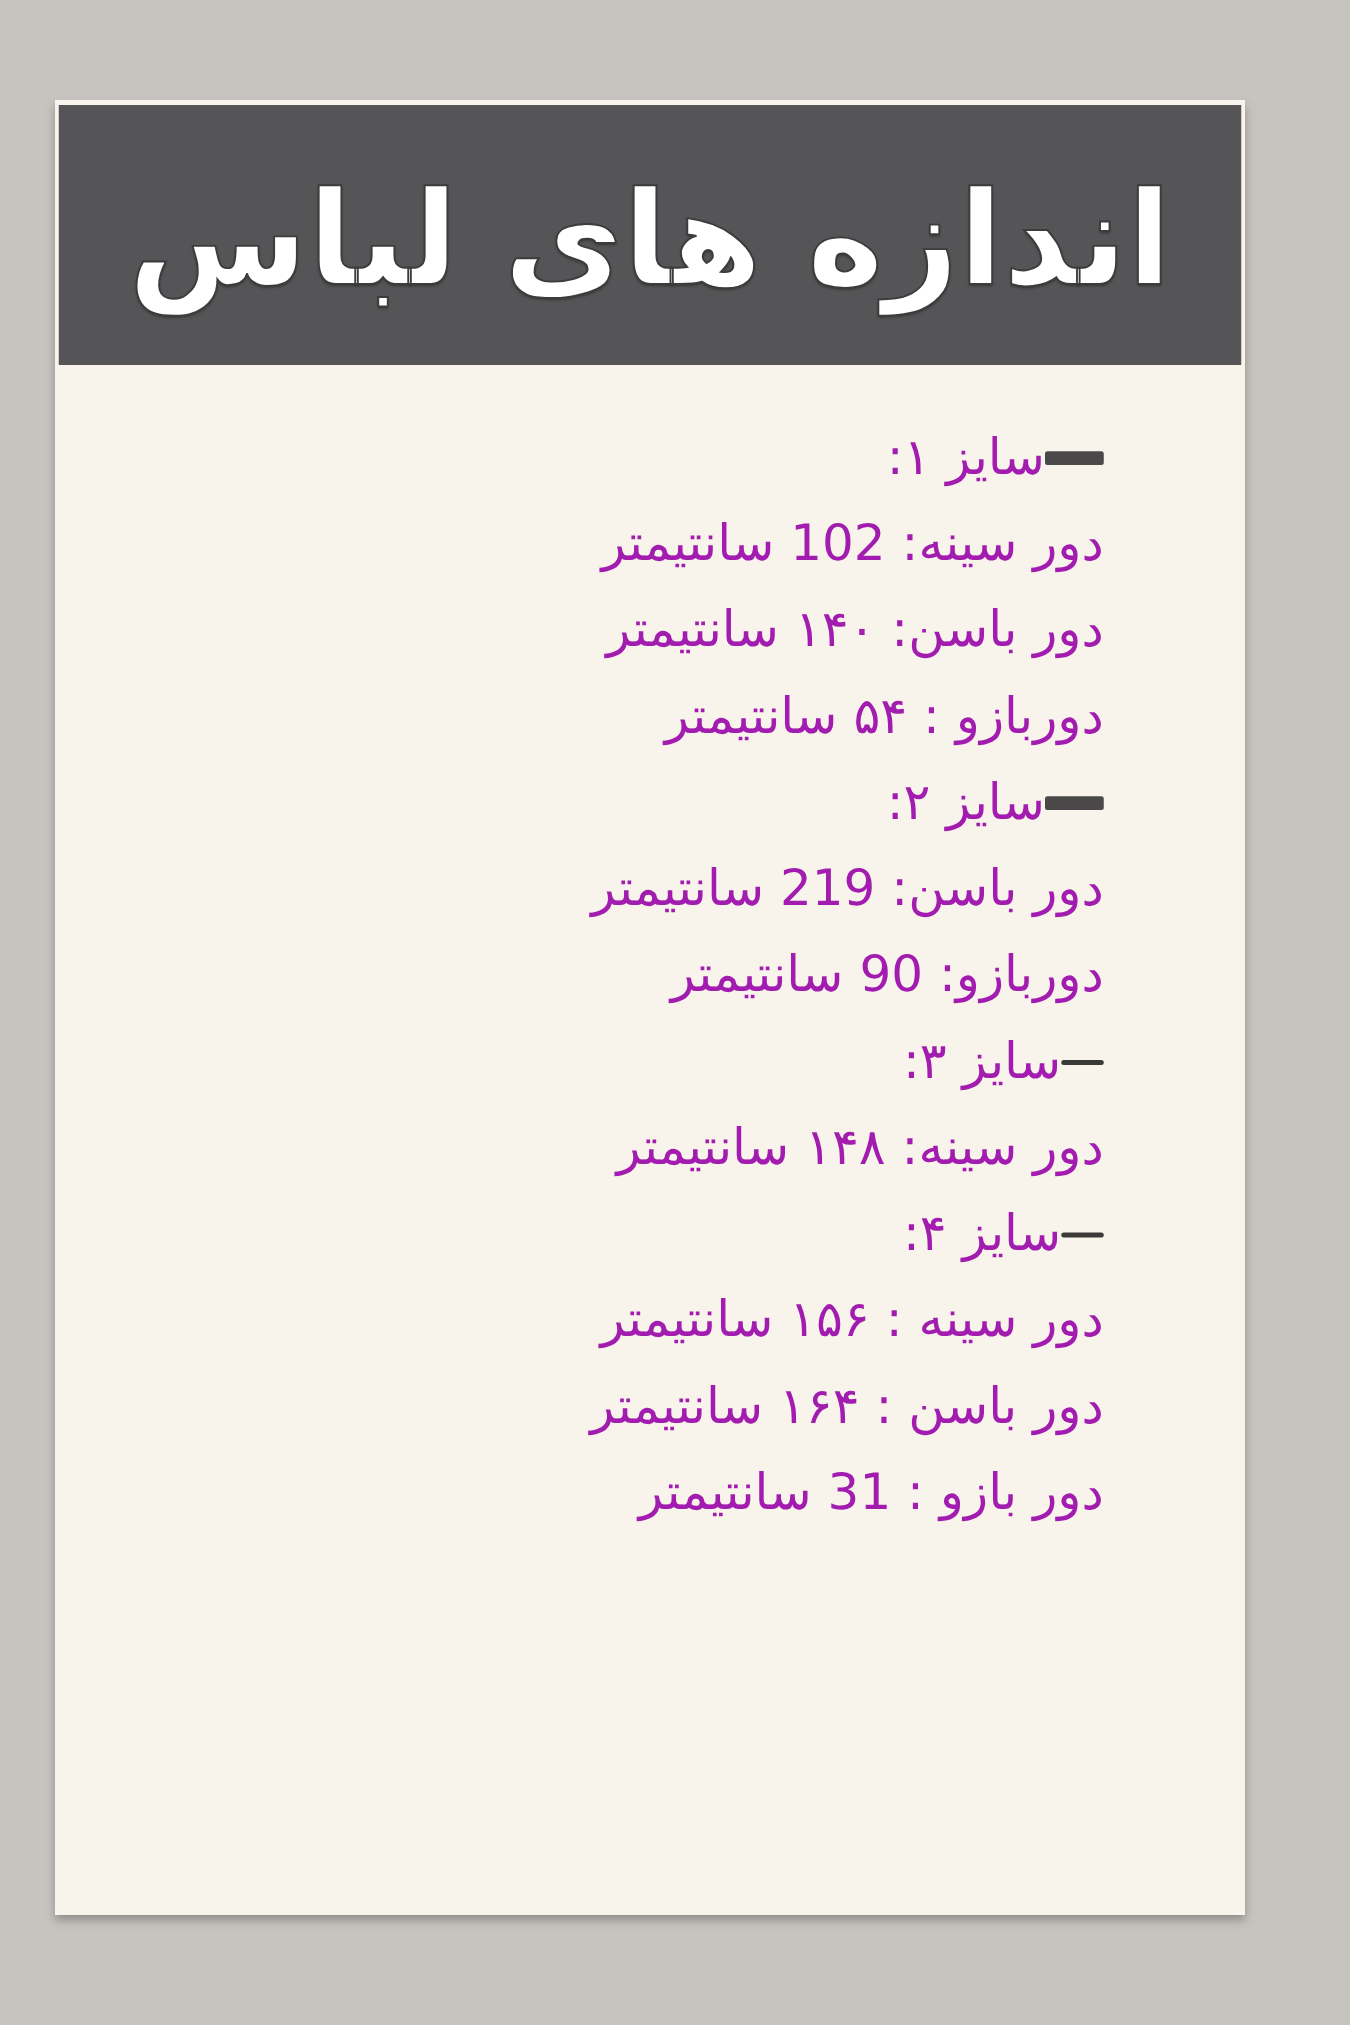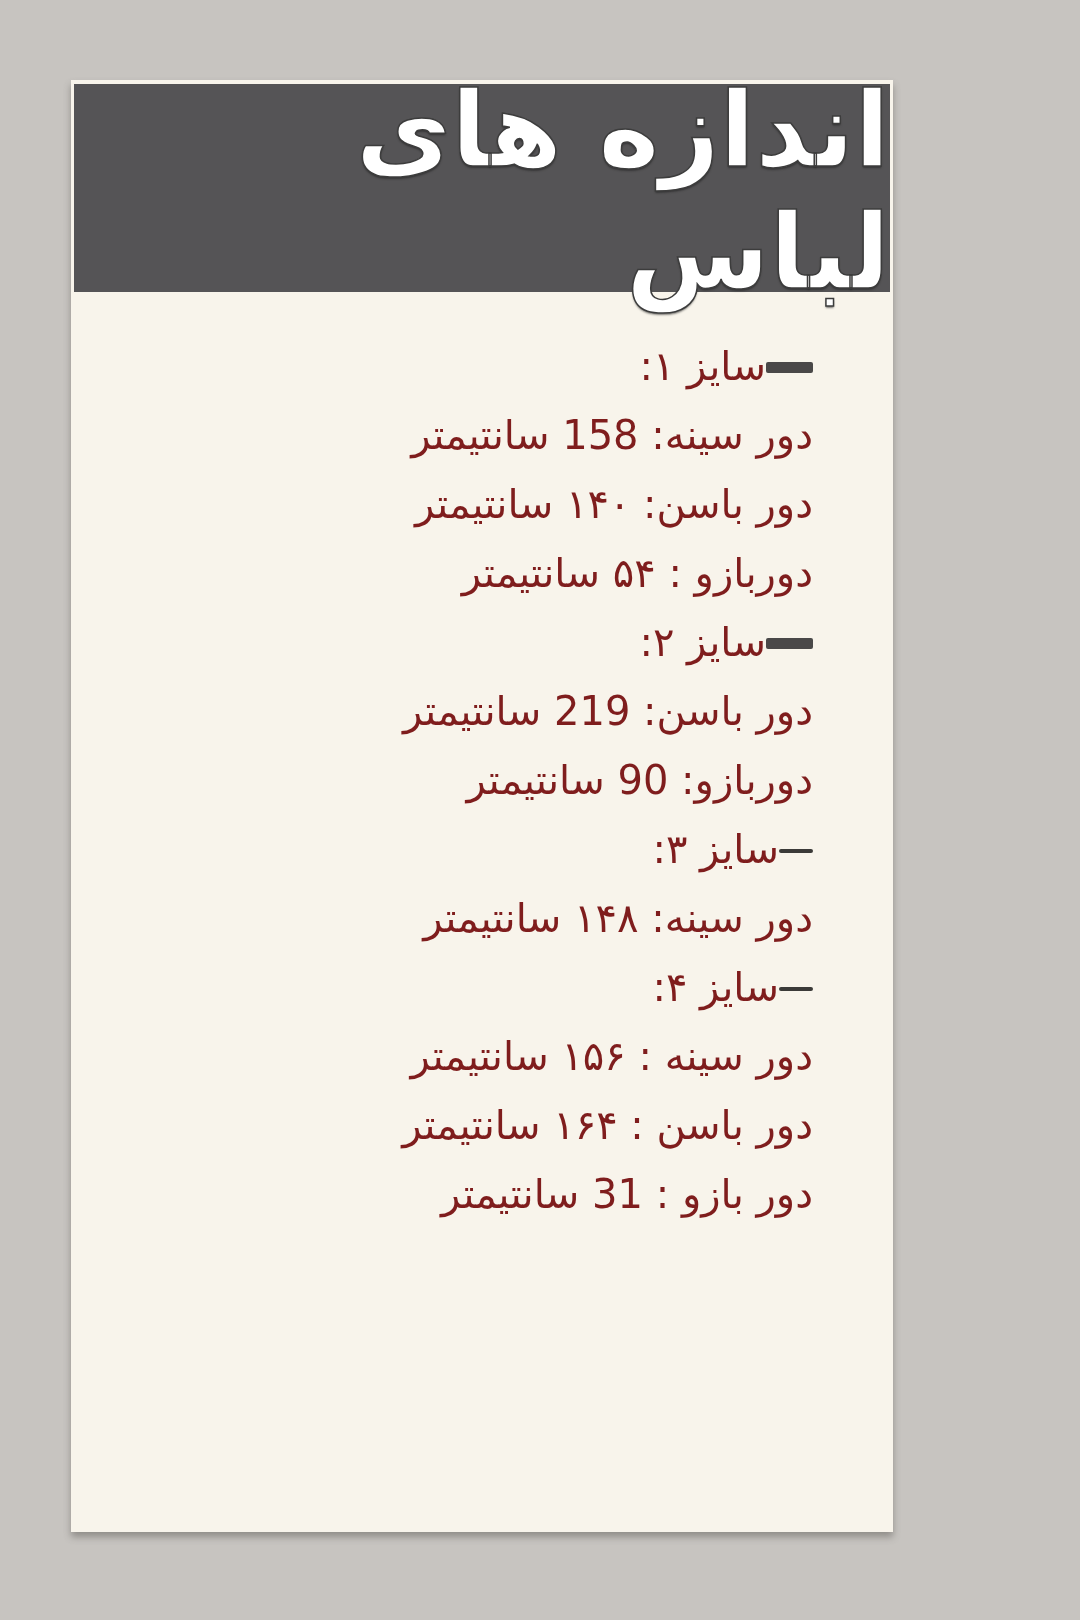--- a/index.html
+++ b/index.html
@@ -9,23 +9,23 @@
   body {
     width: 1080px;
     height: 1620px;
     background: #c7c4c0;
     font-family: "DejaVu Sans", sans-serif;
     overflow: hidden;
     position: relative;
   }
   .card {
     position: absolute;
-    left: 71px;
+    left: 44px;
     top: 80px;
-    width: 822px;
+    width: 952px;
     height: 1452px;
     background: #f8f4eb;
     box-shadow: 0 5px 7px rgba(80,78,74,0.45);
   }
   .card-header {
     margin: 4px 3px 0 3px;
     height: 208px;
     background: #555456;
     display: flex;
     align-items: center;
@@ -39,22 +39,22 @@
     font-weight: 900;
     letter-spacing: 2px;
     direction: rtl;
     -webkit-text-stroke: 1.5px #3c3c3c;
     text-shadow: 0 2px 2px rgba(30,30,30,0.55);
     font-family: "DejaVu Sans", sans-serif;
   }
   .card-body {
     direction: rtl;
     text-align: right;
-    padding: 40px 80px 0 60px;
-    color: #7f1d1d;
+    padding: 40px 113px 0 60px;
+    color: #a21caf;
     font-size: 40px;
     line-height: 69px;
   }
   .size-section { margin: 0; }
   .size-heading { white-space: nowrap; }
   .dash {
     display: inline-block;
     background: #4a4848;
     border-radius: 2px;
   }
@@ -74,21 +74,21 @@
 </head>
 <body>
 
 <div class="card">
   <div class="card-header">
     <h1>اندازه های لباس</h1>
   </div>
   <div class="card-body" id="sizes-container">
       <section class="size-section">
         <div class="size-heading"><span class="dash thick"></span><span>سایز ۱:</span></div>
-        <div class="measure-line">دور سینه: 158 سانتیمتر</div>
+        <div class="measure-line">دور سینه: 102 سانتیمتر</div>
         <div class="measure-line">دور باسن: ۱۴۰ سانتیمتر</div>
         <div class="measure-line">دوربازو : ۵۴ سانتیمتر</div>
       </section>
       <section class="size-section">
         <div class="size-heading"><span class="dash thick"></span><span>سایز ۲:</span></div>
         <div class="measure-line">دور باسن: 219 سانتیمتر</div>
         <div class="measure-line">دوربازو: 90 سانتیمتر</div>
       </section>
       <section class="size-section">
         <div class="size-heading"><span class="dash thin"></span><span>سایز ۳:</span></div>

